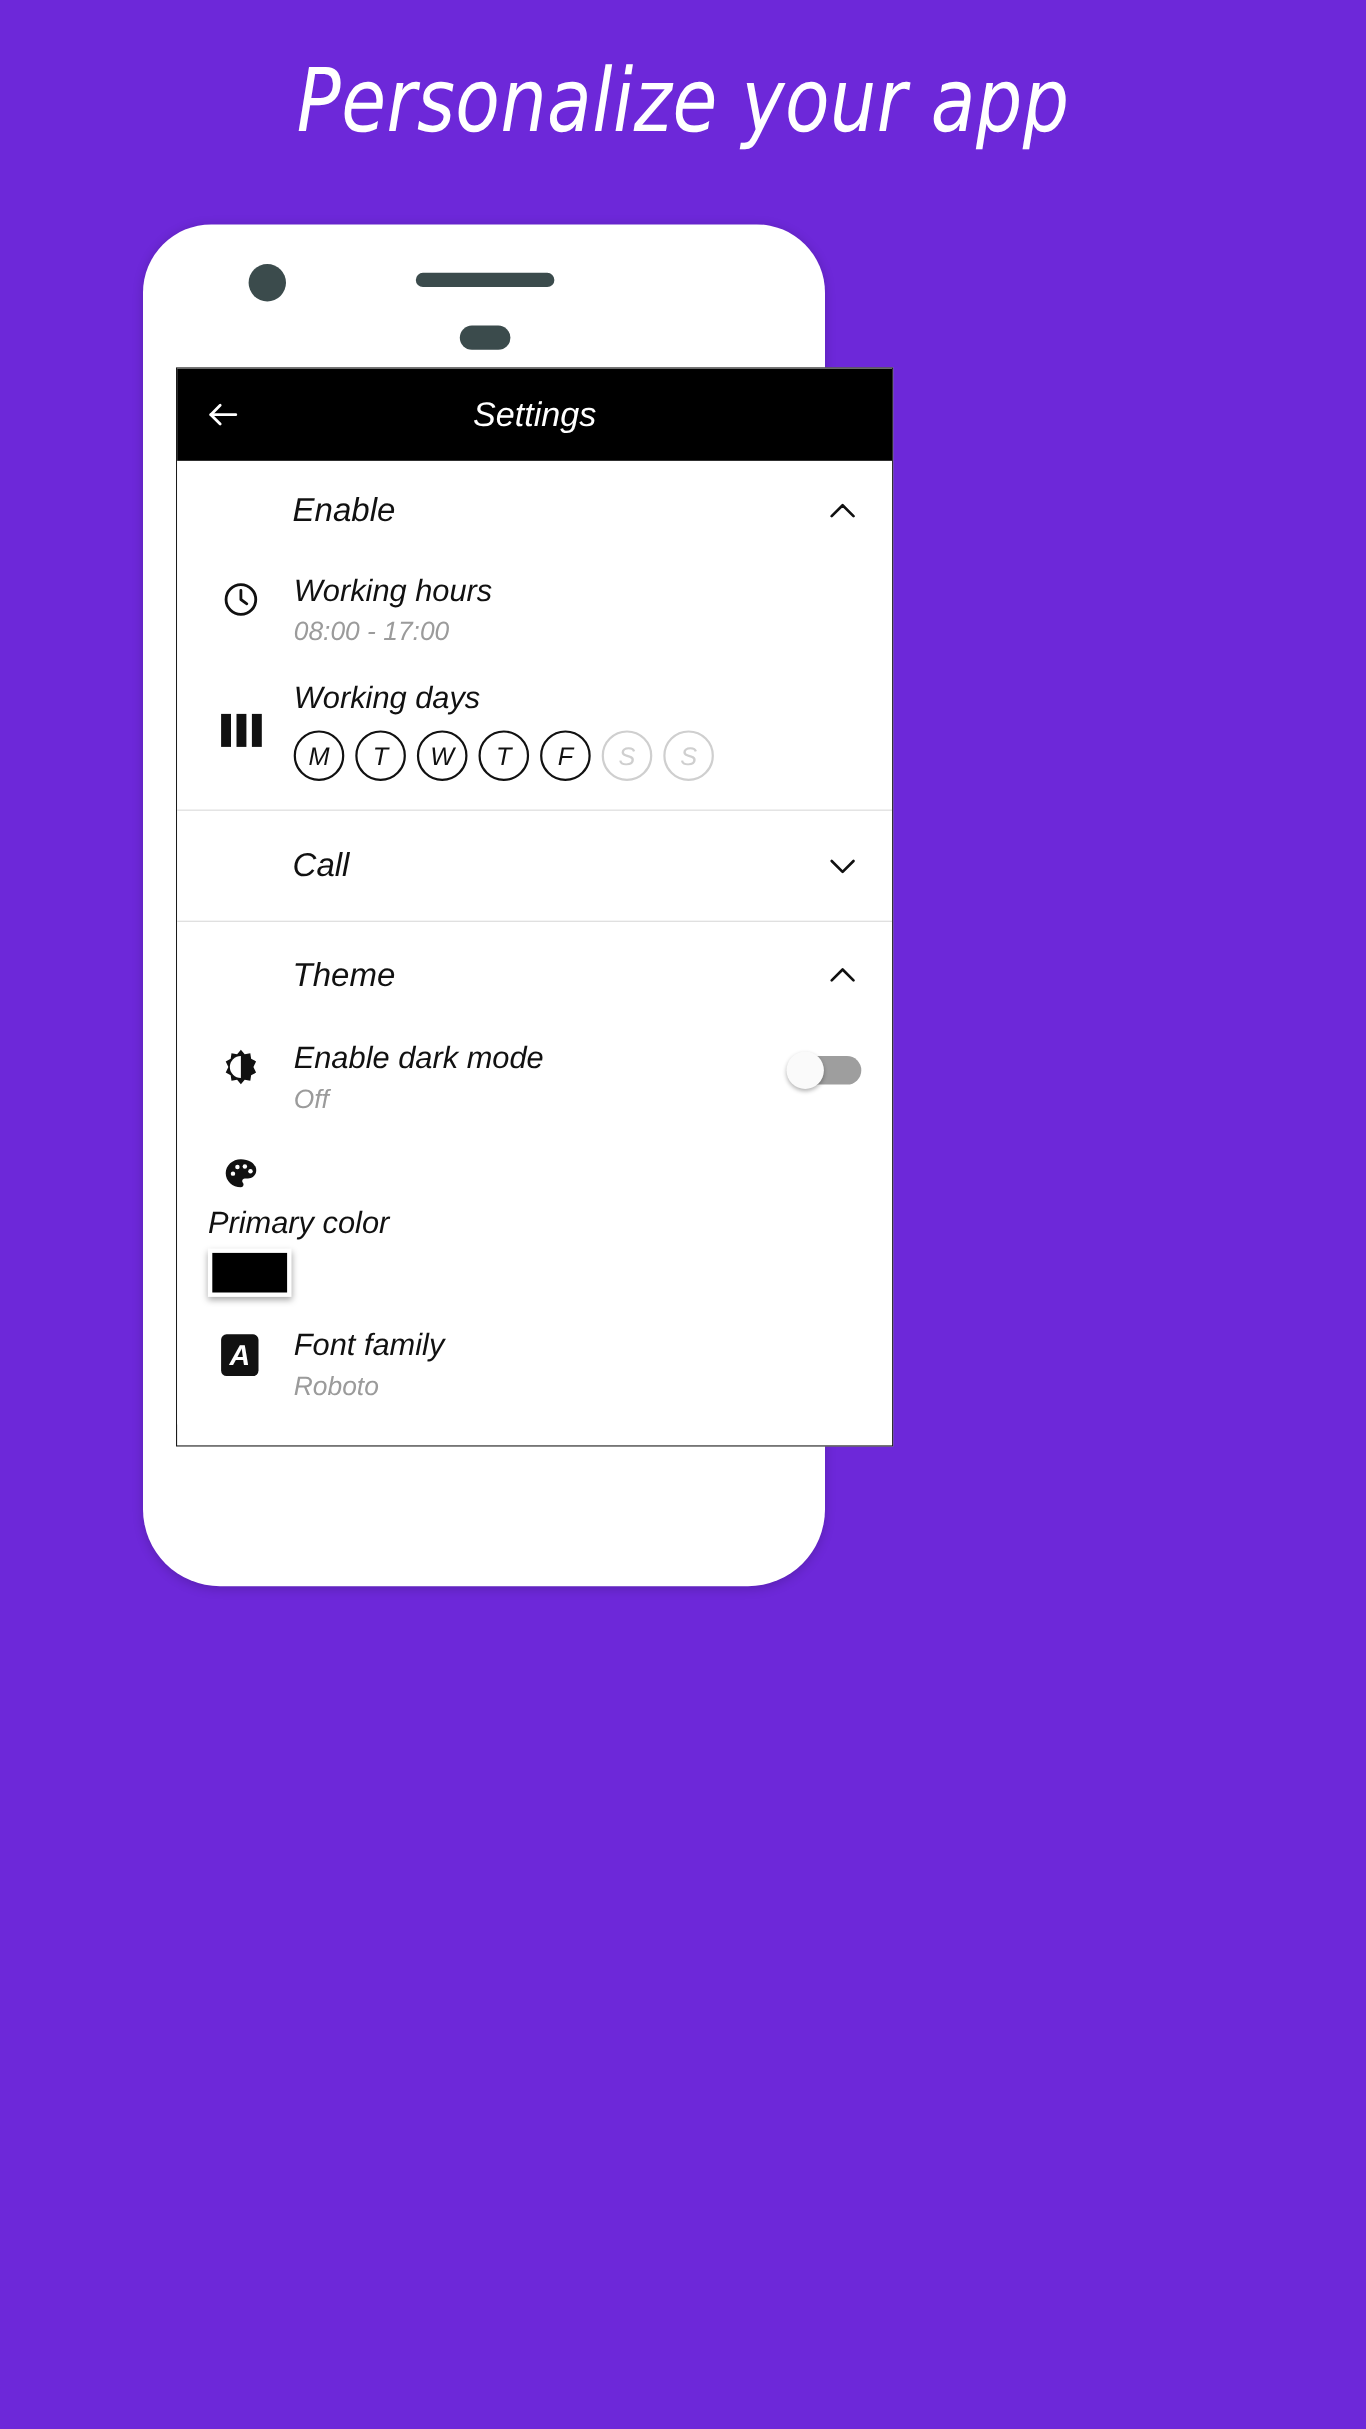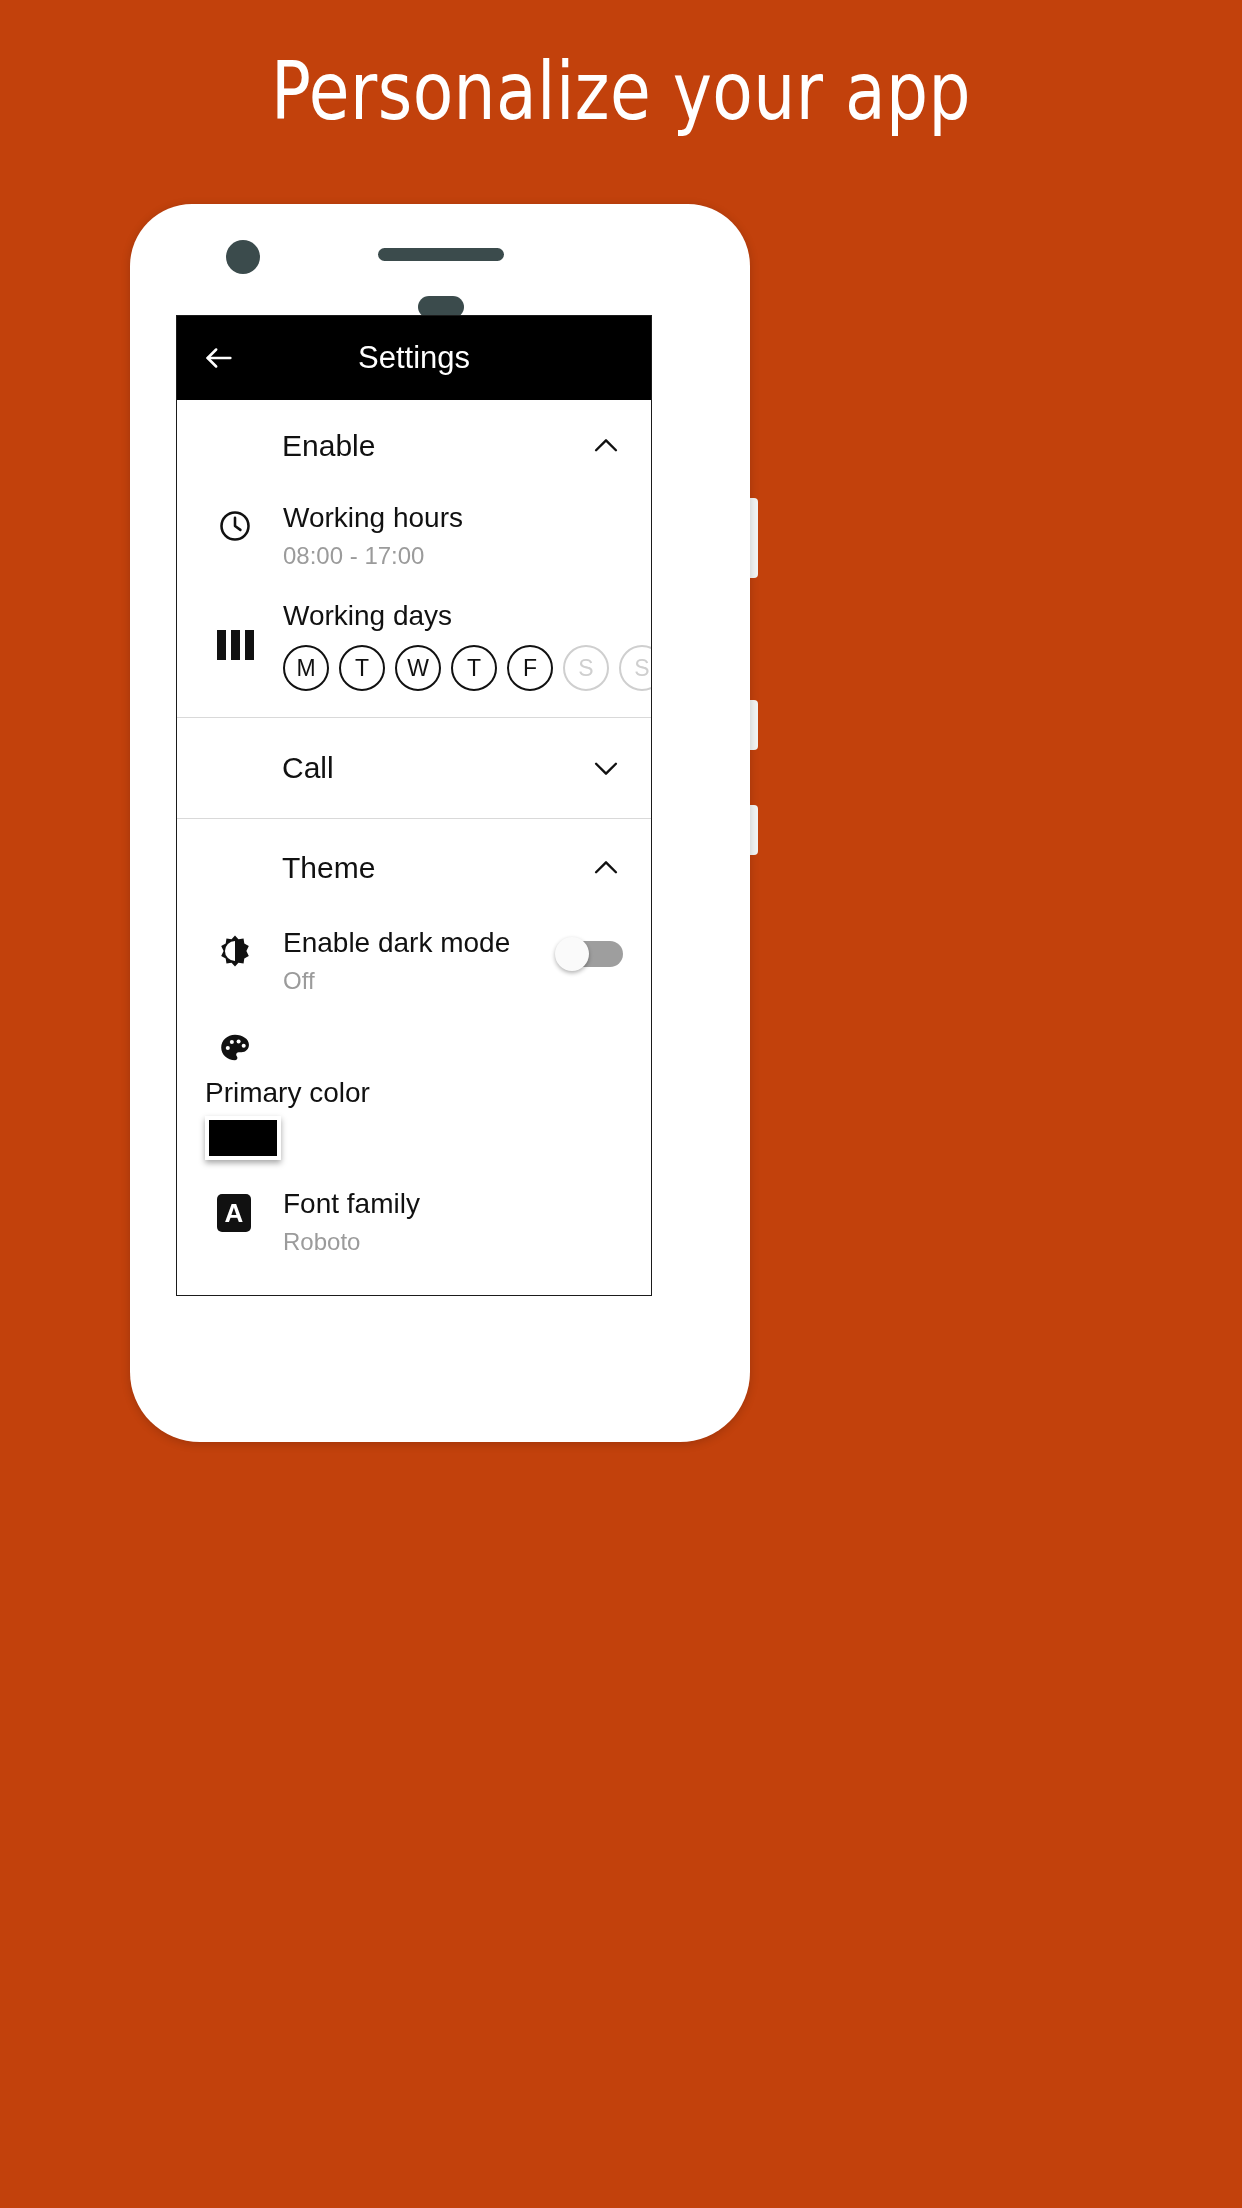--- a/index.html
+++ b/index.html
@@ -2,21 +2,21 @@
 <html><head>
 <meta charset="utf-8">
 <style>
   * { box-sizing: border-box; margin: 0; padding: 0; }
   html, body {
     width: 1242px; height: 2208px;
     background: #3b4b4c;
     font-family: "Liberation Sans", sans-serif;
     overflow: hidden;
   }
-  #stage { position: relative; width: 1242px; height: 2208px; background: #c2410c; }
+  #stage { position: relative; width: 1242px; height: 2208px; background: #6d28d9; font-style: italic; }
 
   
   .headline {
     position: absolute; left: 0; top: 48px; width: 1242px;
     text-align: center;
     color: #ffffff;
     font-size: 80px;
     font-weight: 300;
     letter-spacing: 0.5px;
     font-family: "DejaVu Sans Condensed", "Liberation Sans", sans-serif;
@@ -54,26 +54,25 @@
     position: absolute; left: 748px;
     width: 10px; background: #f3f5f4; border-radius: 0 4px 4px 0;
   }
   .side-btn.b1 { top: 498px; height: 80px; }
   .side-btn.b2 { top: 700px; height: 50px; }
   .side-btn.b3 { top: 805px; height: 50px; }
 
   
   .screen {
     position: absolute;
-    left: 160px; top: 315px;
-    width: 476px; height: 981px;
+    left: 160px; top: 334px;
+    width: 652px; height: 981px;
     background: #ffffff;
     border: 1px solid #1b1b1b;
     overflow: hidden;
-    margin-left: 16px;
   }
 
   
   .appbar {
     position: relative;
     height: 84px;
     background: #000000;
     display: flex; align-items: center;
   }
   .back-icon {

